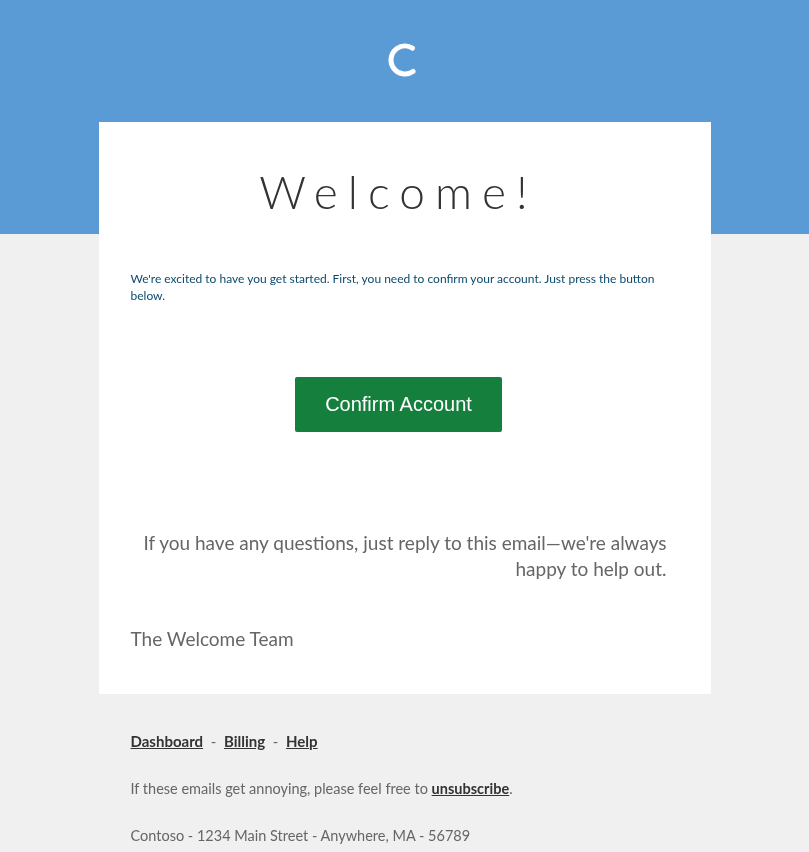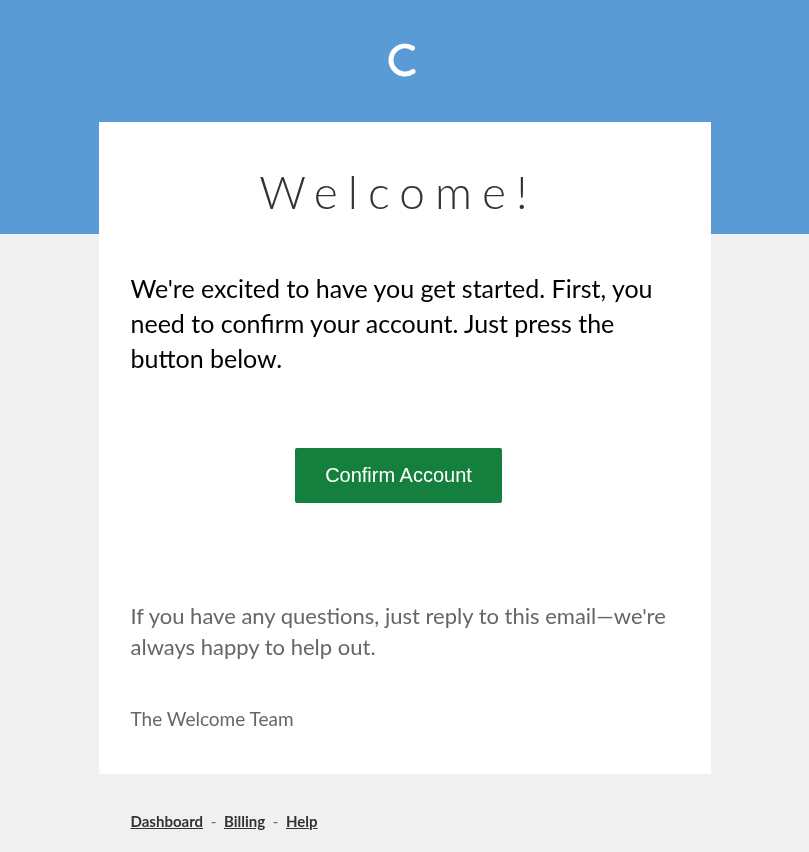--- a/index.html
+++ b/index.html
@@ -37,42 +37,43 @@
     .title {
       text-align: center;
       font-size: 46px;
       font-weight: 300;
       color: #333;
       letter-spacing: 10px;
       margin-top: 8px;
       margin-bottom: 52px;
     }
     .intro {
-      font-size: 25px;
-      color: #000000;
+      font-size: 12px;
+      color: #0c4a6e;
       line-height: 1.4;
       margin-bottom: 72px;
     }
     .btn-wrap { text-align: center; margin-bottom: 98px; }
     .btn {
       display: inline-block;
       background: #15803d;
       color: #fff;
       font-size: 20px;
       font-family: Arial, sans-serif;
       padding: 16px 30px;
       border-radius: 2px;
       border: none;
       cursor: pointer;
     }
     .questions {
-      font-size: 22px;
+      font-size: 19px;
       color: #666;
       line-height: 1.4;
       margin-bottom: 44px;
+      text-align: right;
     }
     .signoff {
       font-size: 19px;
       color: #666;
     }
     .footer {
       width: 612px;
       margin: 0 auto;
       padding: 38px 32px 0 0;
       font-size: 15px;
@@ -133,15 +134,18 @@
 
 <div class="footer">
   <div class="footer-inner">
     <div class="footer-links">
       <a href="#">Dashboard</a>
       <span class="footer-sep">-</span>
       <a href="#">Billing</a>
       <span class="footer-sep">-</span>
       <a href="#">Help</a>
     </div>
+    <p class="footer-text">
+      <span>If these emails get annoying, please feel free to </span><a href="#">unsubscribe</a><span>.</span>
+    </p>
     <p class="footer-address">Contoso - 1234 Main Street - Anywhere, MA - 56789</p>
   </div>
 </div>
 
 </body></html>

